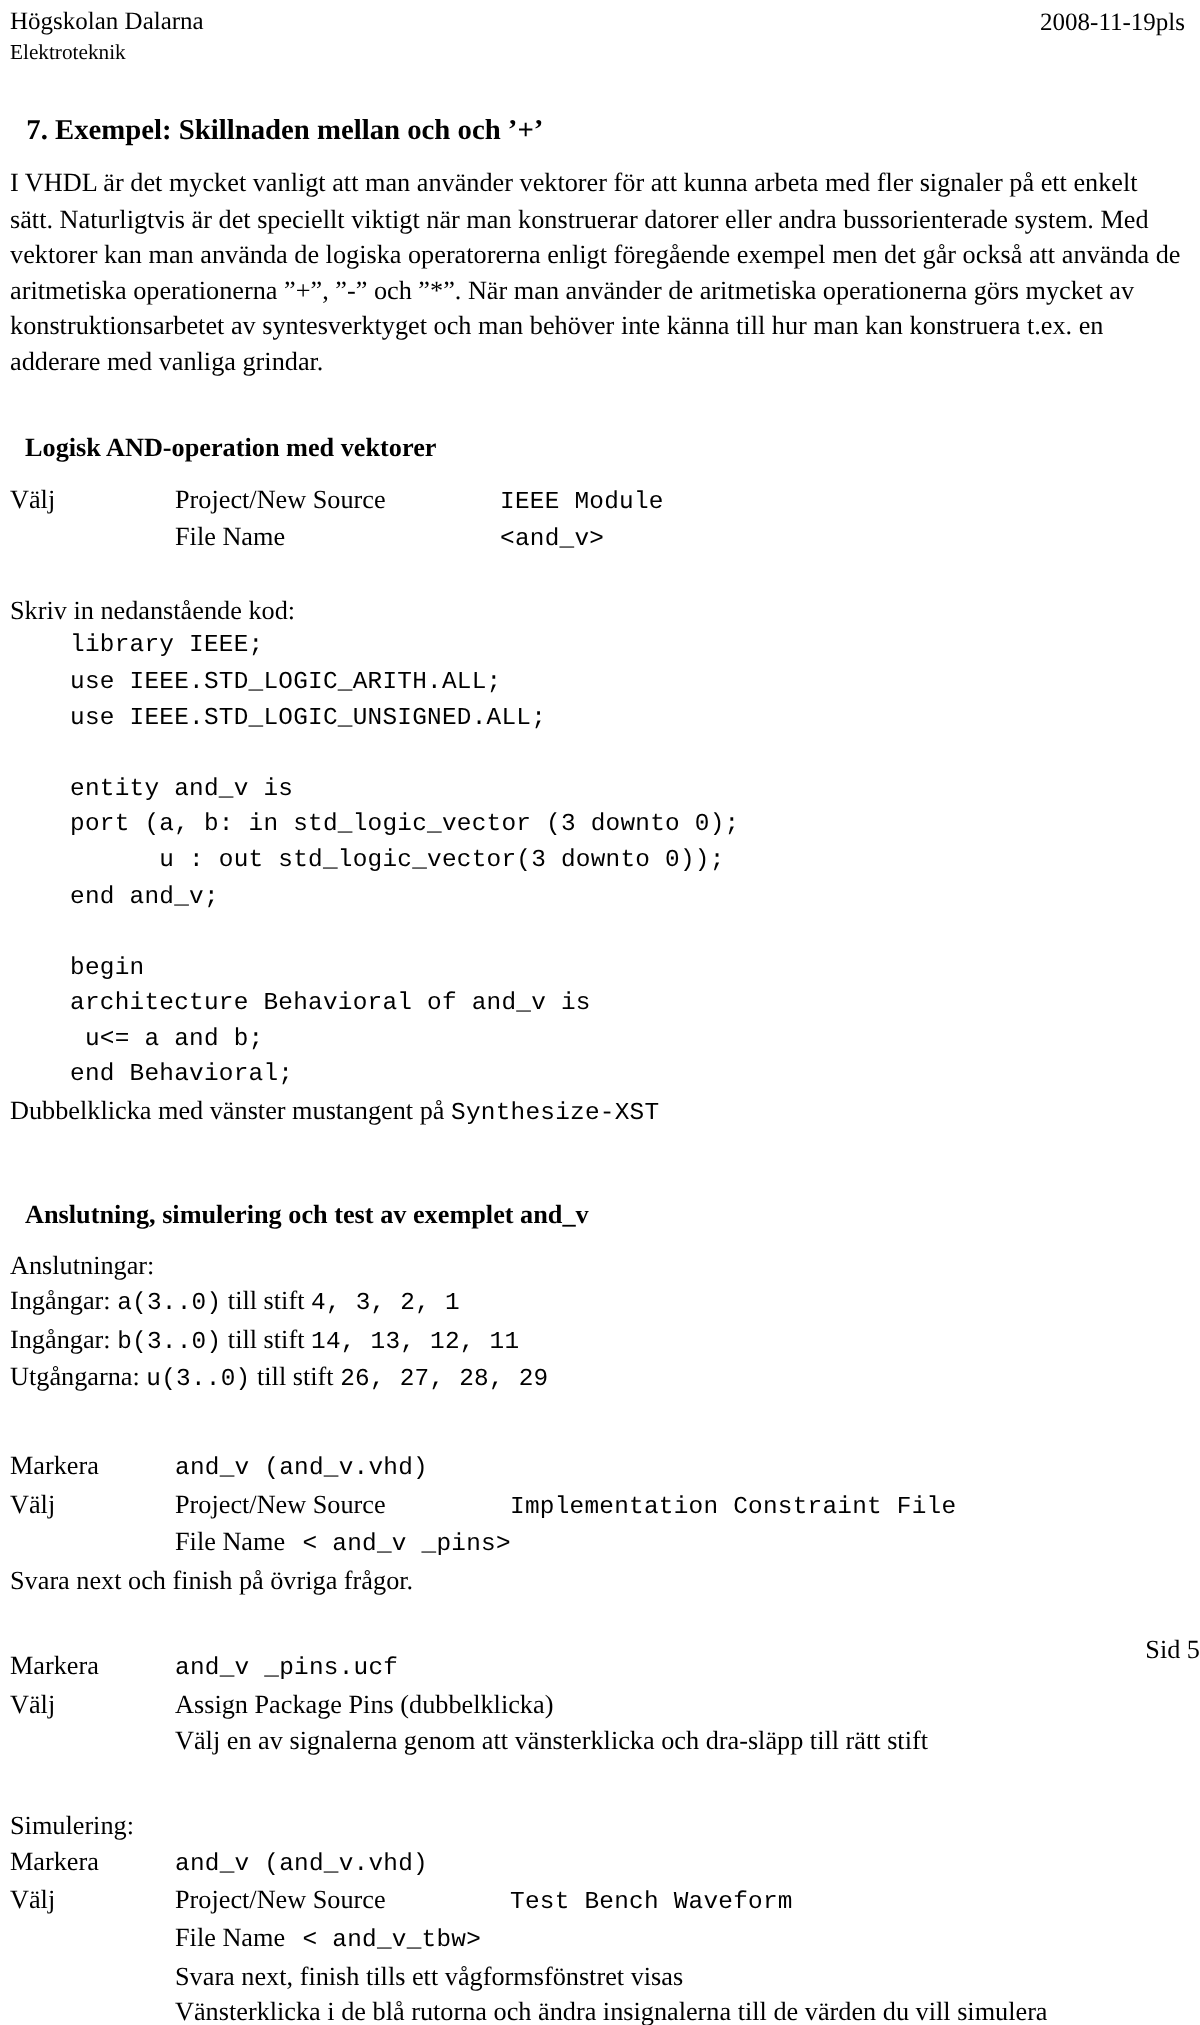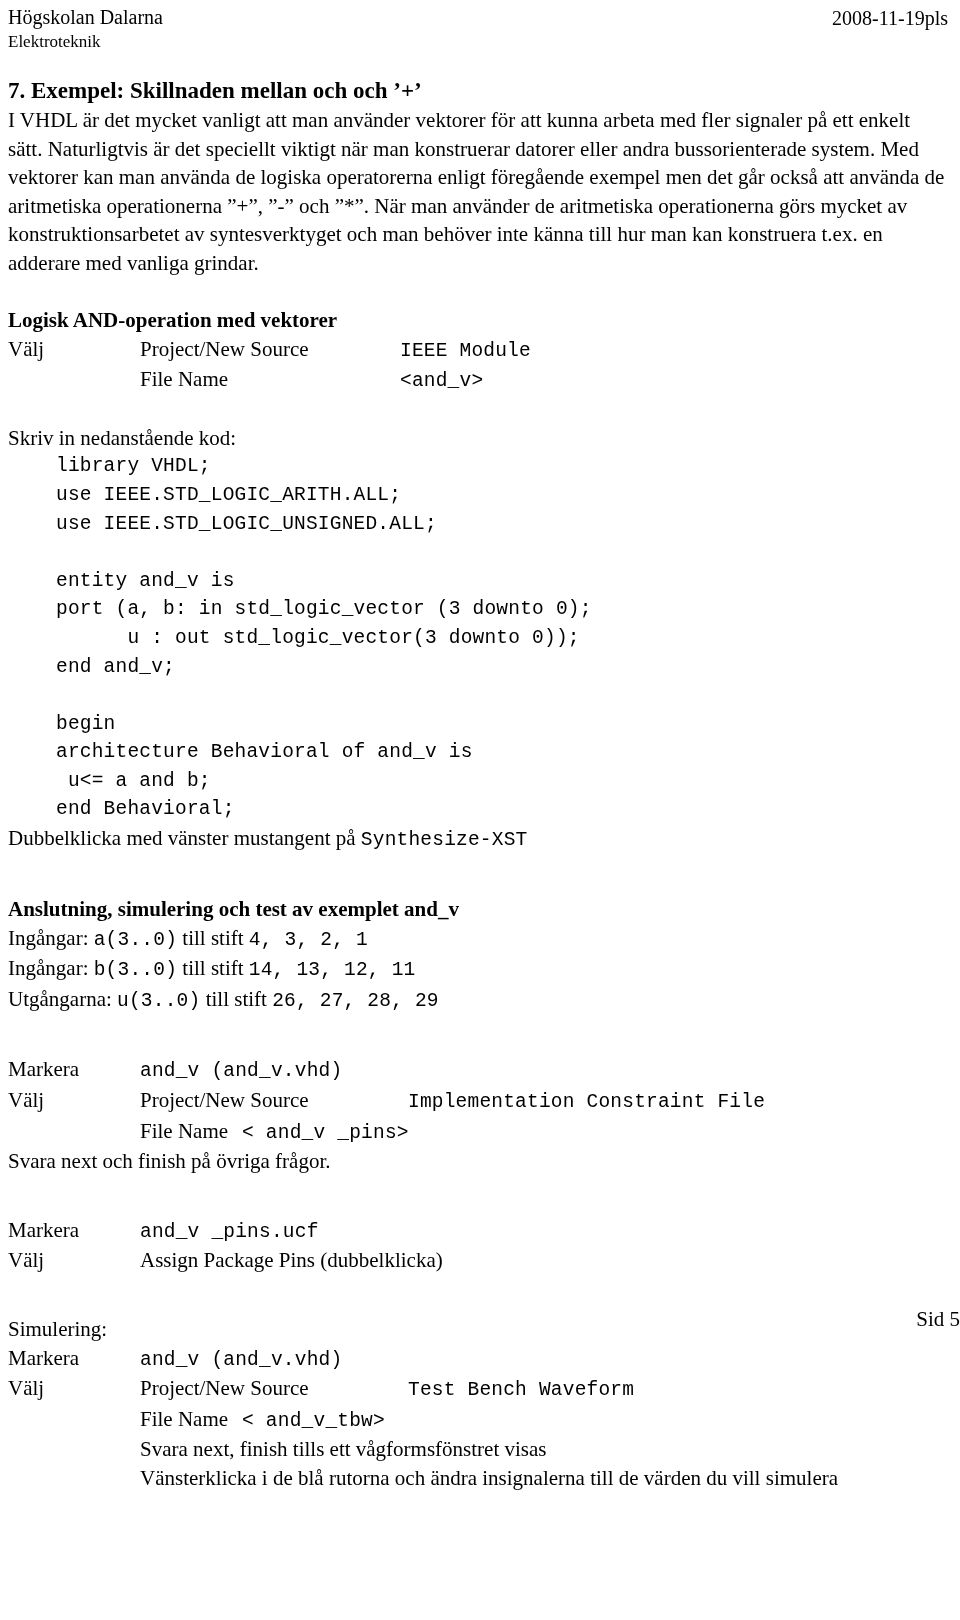--- a/index.html
+++ b/index.html
@@ -43,27 +43,27 @@
     top: 5px;
     font-size: 20px;
     line-height: 26px;
   }
 
   
   .h1 {
     font-size: 23px;
     font-weight: bold;
     line-height: 30px;
-    margin: 0;
+    margin: 13px;
   }
   .h2 {
     font-size: 21px;
     font-weight: bold;
     line-height: 29px;
-    margin: 0;
+    margin: 12px;
   }
   .p {
     font-size: 21px;
     line-height: 28.6px;
     margin: 0;
     text-align: left;
   }
   .para {
     font-size: 21px;
     line-height: 28.6px;
@@ -147,40 +147,41 @@
     <span class="col-a"></span>
     <span class="col-b">File Name</span>
     <span class="col-c mono">&lt;and_v&gt;</span>
   </div>
 
   <div class="gap28"></div>
 
   <div class="p">Skriv in nedanstående kod:</div>
 
   <div style="margin-left:48px;">
-    <div class="codeline">library VHDL;</div>
+    <div class="codeline">library IEEE;</div>
     <div class="codeline">use IEEE.STD_LOGIC_ARITH.ALL;</div>
     <div class="codeline">use IEEE.STD_LOGIC_UNSIGNED.ALL;</div>
     <div class="blank"></div>
     <div class="codeline">entity and_v is</div>
     <div class="codeline">port (a, b: in std_logic_vector (3 downto 0);</div>
     <div class="codeline">      u : out std_logic_vector(3 downto 0));</div>
     <div class="codeline">end and_v;</div>
     <div class="blank"></div>
     <div class="codeline">begin</div>
     <div class="codeline">architecture Behavioral of and_v is</div>
     <div class="codeline"> u&lt;= a and b;</div>
     <div class="codeline">end Behavioral;</div>
   </div>
 
   <div class="p"><span>Dubbelklicka med vänster mustangent på </span><span class="mono">Synthesize-XST</span></div>
 
   <div class="gap40"></div>
 
   <div class="h2">Anslutning, simulering och test av exemplet and_v</div>
+  <div class="p">Anslutningar:</div>
 
   <div class="conn"><span>Ingångar: </span><span class="mono">a(3..0)</span><span> till stift </span><span class="mono">4, 3, 2, 1</span></div>
   <div class="conn"><span>Ingångar: </span><span class="mono">b(3..0)</span><span> till stift </span><span class="mono">14, 13, 12, 11</span></div>
   <div class="conn"><span>Utgångarna: </span><span class="mono">u(3..0)</span><span> till stift </span><span class="mono">26, 27, 28, 29</span></div>
 
   <div class="gap40"></div>
 
   <div class="row">
     <span class="col-a">Markera</span>
     <span class="col-c mono">and_v (and_v.vhd)</span>
@@ -200,20 +201,24 @@
   <div class="gap40"></div>
 
   <div class="row">
     <span class="col-a">Markera</span>
     <span class="col-c mono">and_v _pins.ucf</span>
   </div>
   <div class="row">
     <span class="col-a">Välj</span>
     <span class="col-c">Assign Package Pins (dubbelklicka)</span>
   </div>
+  <div class="row">
+    <span class="col-a"></span>
+    <span class="col-c">Välj en av signalerna genom att vänsterklicka och dra-släpp till rätt stift</span>
+  </div>
 
   <div class="gap40"></div>
 
   <div class="p">Simulering:</div>
 
   <div class="row">
     <span class="col-a">Markera</span>
     <span class="col-c mono">and_v (and_v.vhd)</span>
   </div>
   <div class="row">

